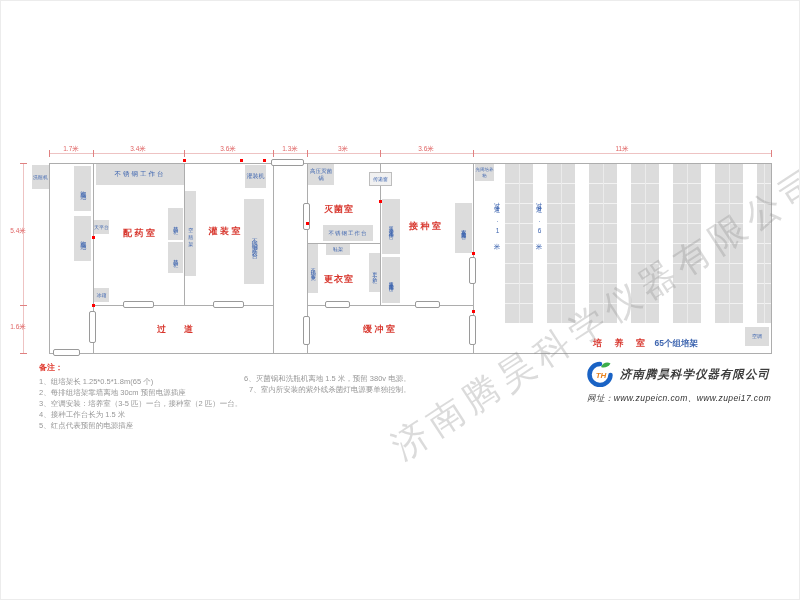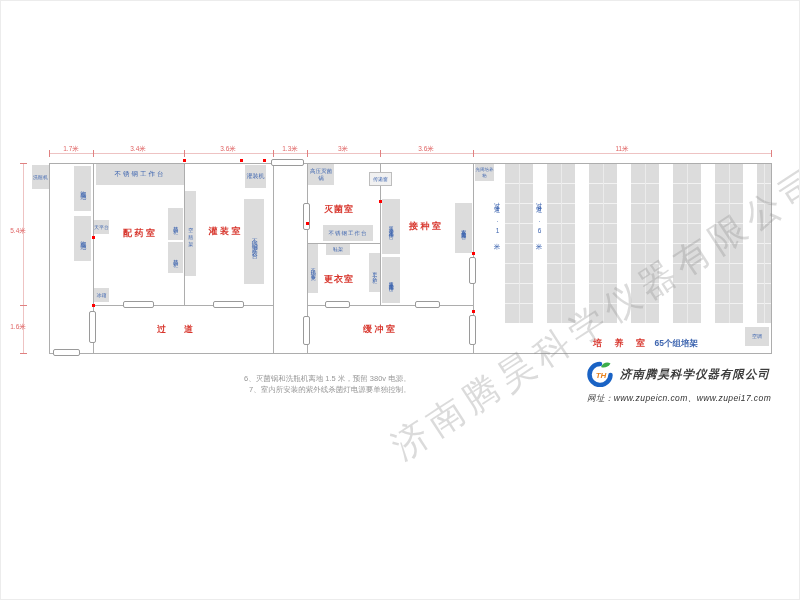--- a/index.html
+++ b/index.html
@@ -138,20 +138,28 @@
   <span class="rlabel" style="left:400px;top:219px;width:48px">接 种 室</span>
   <span class="rlabel" style="left:318px;top:272px;width:40px;letter-spacing:1px">更衣室</span>
   <span class="rlabel" style="left:352px;top:322px;width:52px">缓 冲 室</span>
   <div style="position:absolute;left:592px;top:331px;white-space:nowrap;z-index:2;">
     <span class="rlabel" style="position:static;letter-spacing:5px">培 养 室</span>
     <span style="color:#3f66b0;font-size:8.5px;font-weight:bold">65个组培架</span>
   </div>
   <span class="aisle" style="left:491px;top:196px;height:100px">过道1.1米</span>
   <span class="aisle" style="left:533px;top:196px;height:100px">过道0.6米</span>
 
+  <div class="notes">
+    <div class="title">备注：</div>
+    <div class="note-line">1、组培架长 1.25*0.5*1.8m(65 个)</div>
+    <div class="note-line">2、每排组培架靠墙离地 30cm 预留电源插座</div>
+    <div class="note-line">3、空调安装：培养室（3-5 匹）一台，接种室（2 匹）一台。</div>
+    <div class="note-line">4、接种工作台长为 1.5 米</div>
+    <div class="note-line">5、红点代表预留的电源插座</div>
+  </div>
   <div class="notes-right">
     <div class="note-line">6、灭菌锅和洗瓶机离地 1.5 米，预留 380v 电源。</div>
     <div class="note-line">7、室内所安装的紫外线杀菌灯电源要单独控制。</div>
   </div>
 
   <div class="company">
     <div class="head">
       <svg width="26" height="26" viewBox="0 0 26 26">
         <path d="M13 3 A 10.5 10.5 0 1 0 23.5 14" stroke="#1a63c5" stroke-width="4.5" fill="none" stroke-linecap="round"></path>
         <path d="M14 6 C 16 1.5, 20.5 0.5, 23.5 2.5 C 21.5 6, 17 7.5, 14 6 Z" fill="#3dae4a"></path>

